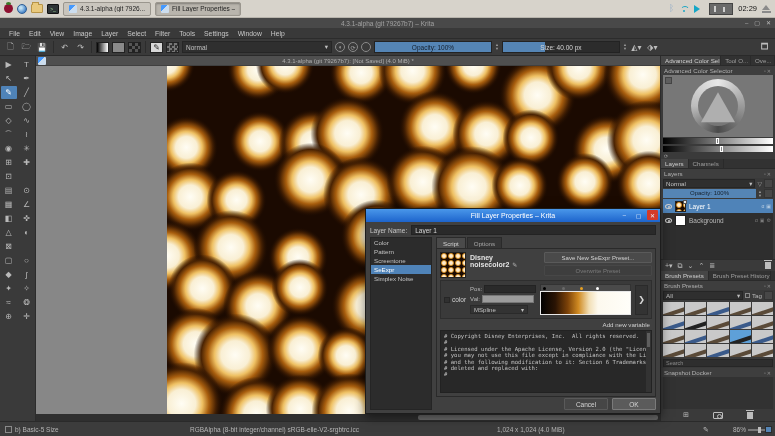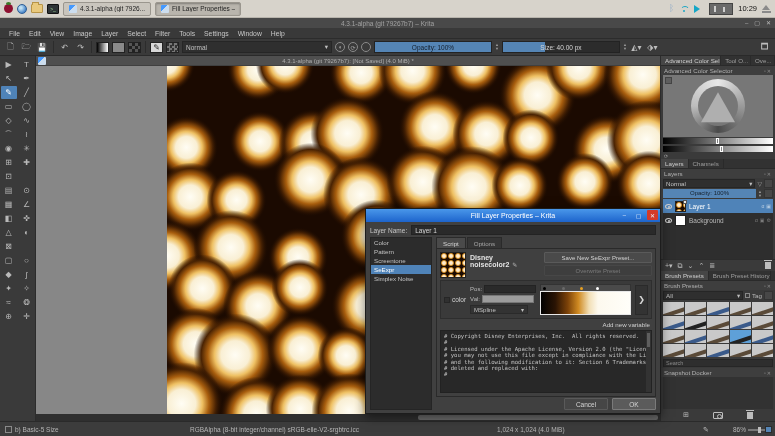--- a/index.html
+++ b/index.html
@@ -193,21 +193,21 @@
   </span>
   <span class="os-win active">
     <span class="kmini"></span>
     <span class="ellip">Fill Layer Properties –</span>
   </span>
   <span id="os-right">
     <span class="bt">ᛒ</span>
     <span class="wifi"></span>
     <span class="vol"></span>
     <span class="cpu"></span>
-    <span id="clock">10:29</span>
+    <span id="clock">02:29</span>
     <span class="eject"></span>
   </span>
 </div>
 
 <div id="krita-titlebar">
   <span>4.3.1-alpha (git 79267b7) – Krita</span>
   <span class="wctl">
     <span>–</span>
     <span>▢</span>
     <span>✕</span>

